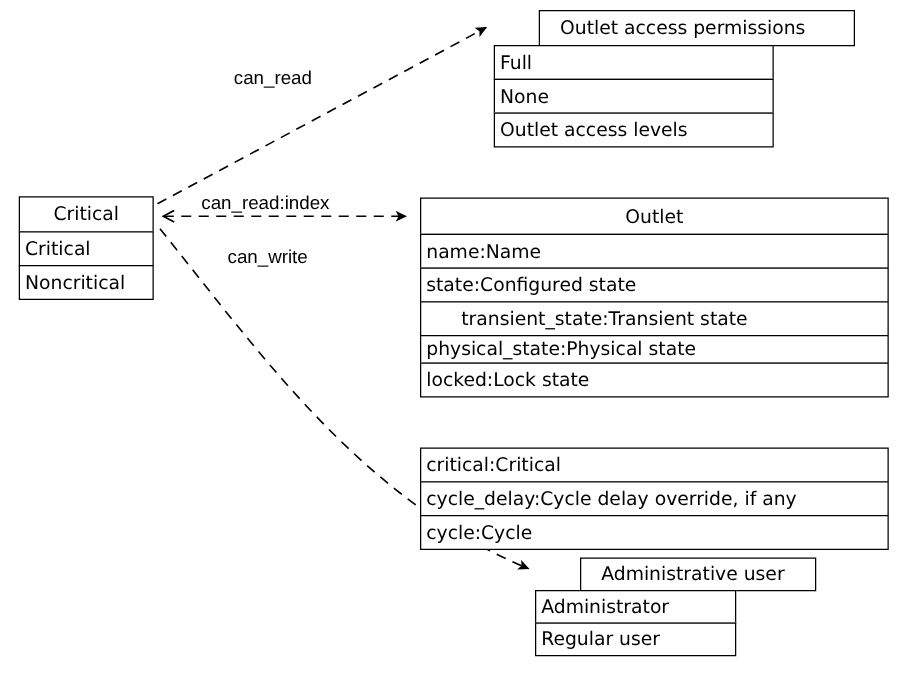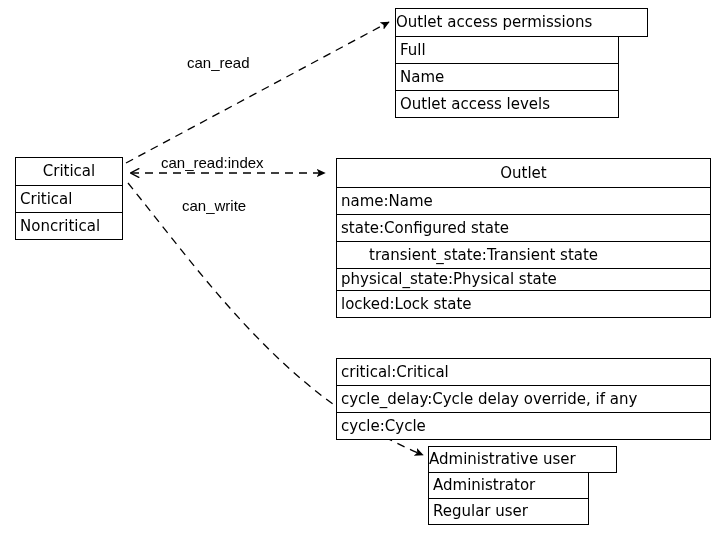--- a/index.html
+++ b/index.html
@@ -49,21 +49,22 @@
   }
   .row + .row {
     margin-top: -1px;
   }
   .row.head-center {
     justify-content: center;
     padding: 0 6px;
   }
   .row.head-left {
     justify-content: flex-start;
-    padding: 0 0;
+    padding: 0 16px;
+    margin-left: 36px;
   }
   .row.attr {
     justify-content: flex-start;
     padding: 0 4px;
   }
   
   .edge-label {
     position: absolute;
     font-family: Liberation Sans, sans-serif;
     font-size: 15px;
@@ -102,21 +103,21 @@
 
   <div class="node" style="left:15px; top:157px; width:108px;border-radius:16px;">
     <div class="row head-center" style="height:29px;">Critical</div>
     <div class="row attr" style="height:28px;">Critical</div>
     <div class="row attr" style="height:28px;">Noncritical</div>
   </div>
 
   <div class="node" style="left:395px; top:8px; width:253px;">
     <div class="row head-left" style="height:29px; width:253px;">Outlet access permissions</div>
     <div class="row attr" style="height:28px; width:224px;">Full</div>
-    <div class="row attr" style="height:28px; width:224px;">Name</div>
+    <div class="row attr" style="height:28px; width:224px;">None</div>
     <div class="row attr" style="height:28px; width:224px;">Outlet access levels</div>
   </div>
 
   <div class="node" style="left:336px; top:158px; width:375px;">
     <div class="row head-center" style="height:30px;">Outlet</div>
     <div class="row attr" style="height:28px;">name:Name</div>
     <div class="row attr" style="height:28px;">state:Configured state</div>
     <div class="row attr" style="height:28px;padding-left:32px;">transient_state:Transient state</div>
     <div class="row attr" style="height:23px;">physical_state:Physical state</div>
     <div class="row attr" style="height:28px;">locked:Lock state</div>

